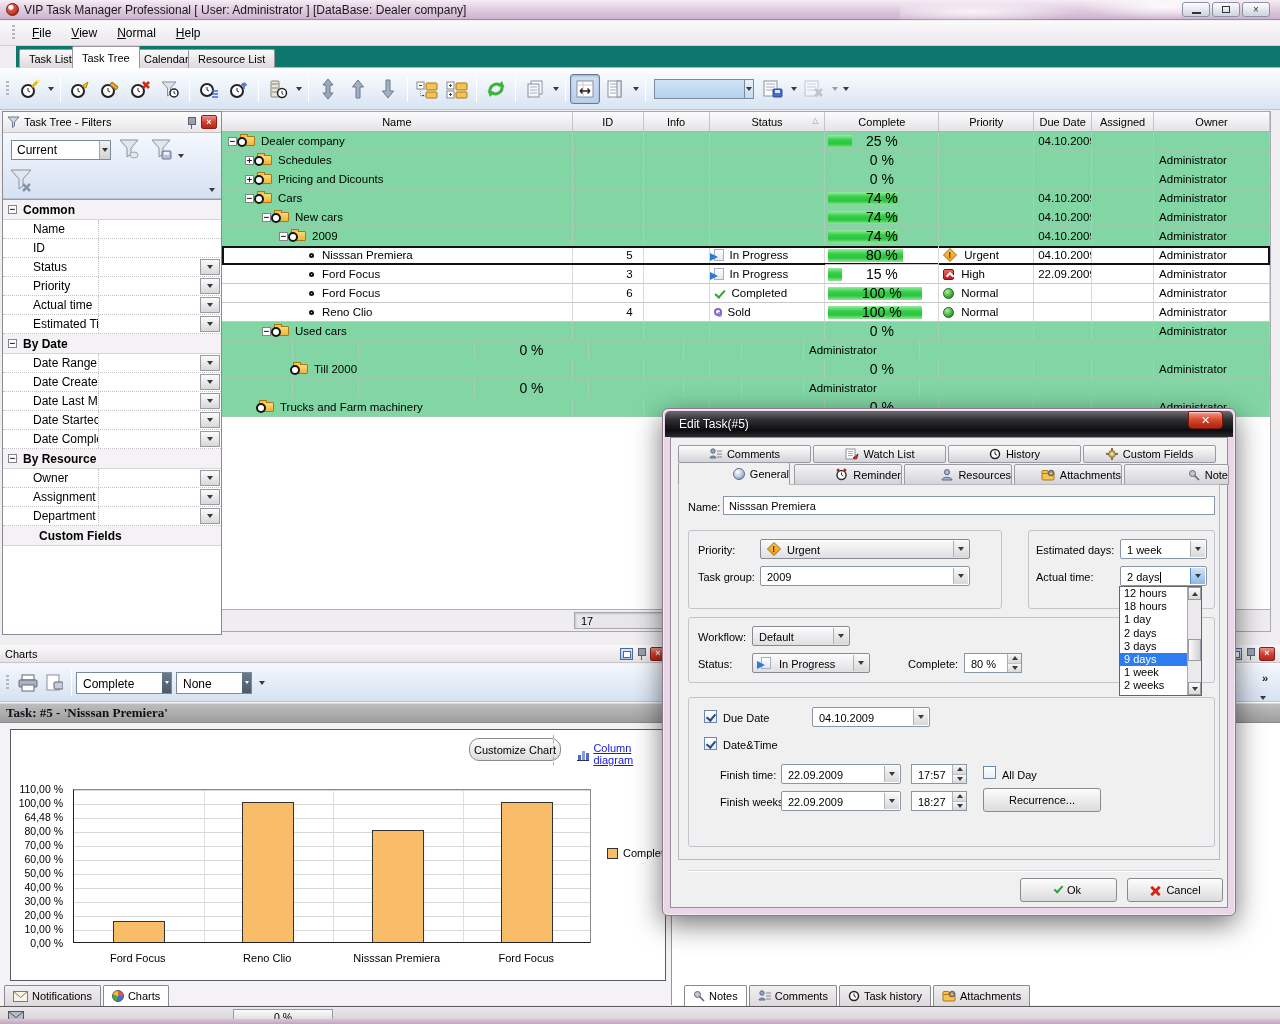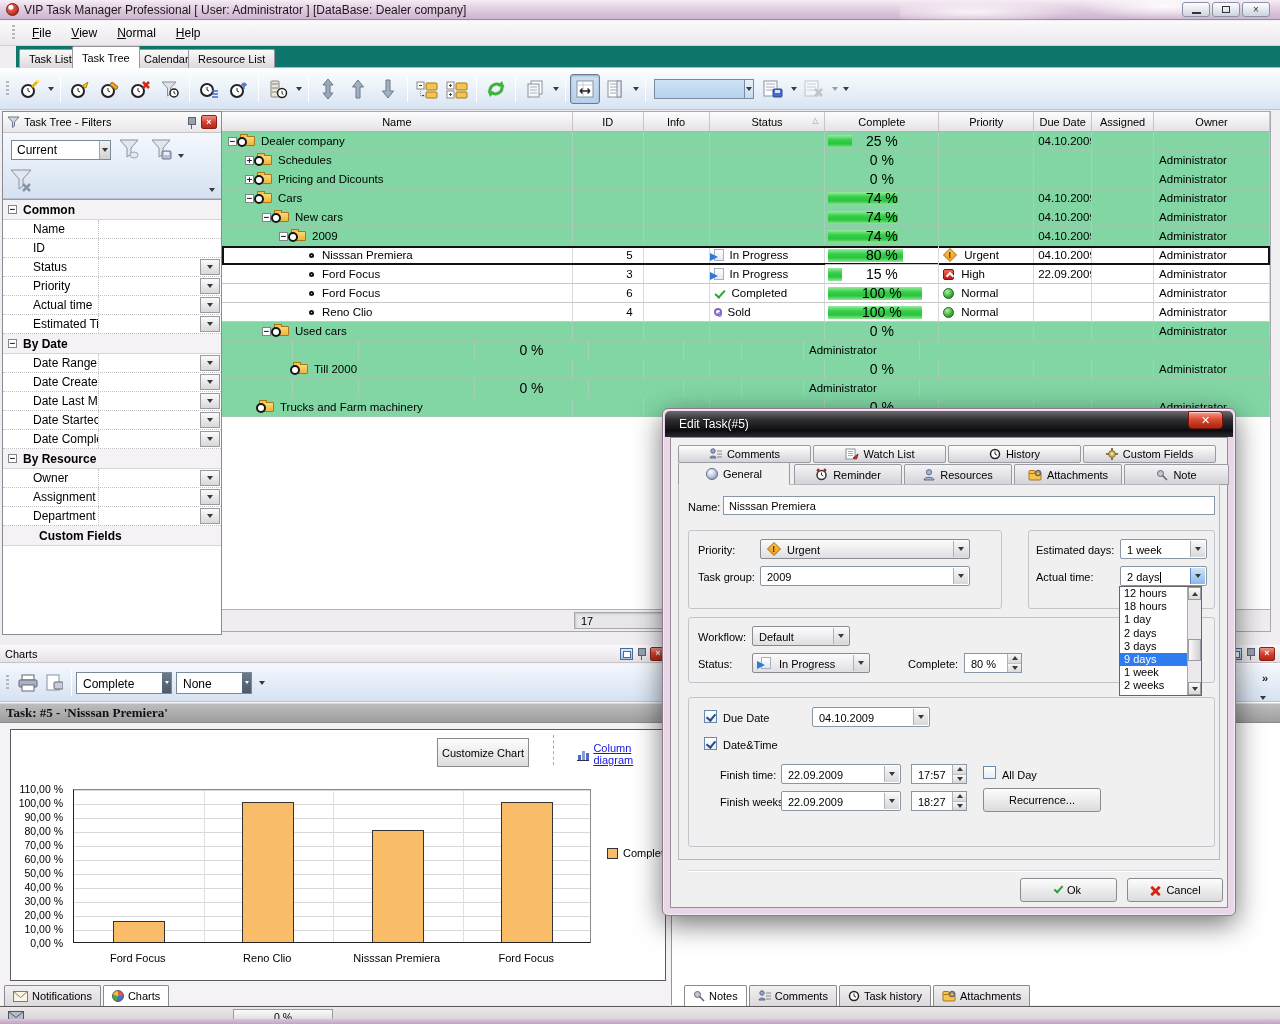--- a/index.html
+++ b/index.html
@@ -125,21 +125,21 @@
   .miniblue::after{content:"";position:absolute;left:2px;top:2px;width:6px;height:5px;border:1px solid #4a6a9a;background:#fff;}
   .charts-panel{position:absolute;left:0;top:645px;width:672px;height:360px;background:#f4f2f4;border-right:1px solid #9a969a;}
   .cptoolbar{position:absolute;left:0;top:19px;right:0;height:38px;background:linear-gradient(180deg,#f4f8fd,#d6e2f2);border-bottom:1px solid #b8c4d4;display:flex;align-items:center;padding:0 6px;}
   .ccombo{height:22px;border:1px solid #7a8a99;background:#fff;font-size:12px;padding:4px 4px 0 6px;position:relative;margin-right:4px;}
   .ccombo .cdd{position:absolute;right:0;top:0;bottom:0;width:9px;background:linear-gradient(180deg,#6a7a8a,#4a5a6a);display:flex;align-items:center;justify-content:center;}
   .ccombo .cdd i{width:0;height:0;border-left:2.5px solid transparent;border-right:2.5px solid transparent;border-top:3px solid #fff;}
   .graybar{position:absolute;left:0;right:0;top:58px;height:20px;background:linear-gradient(180deg,#bdbdbd,#9e9e9e);
     border-top:1px solid #d8d8d8;border-bottom:1px solid #8a8a8a;display:flex;align-items:center;padding-left:6px;
     font-family:"Liberation Serif","DejaVu Serif",serif;font-weight:bold;font-size:13px;color:#101018;}
   .chartbox{position:absolute;left:10px;top:84px;width:656px;height:252px;background:#fff;border:1px solid #5a5a62;}
-  .custbtn{position:absolute;left:426px;top:8px;width:92px;height:29px;border:1px solid #8a8a92;border-radius:0;
+  .custbtn{position:absolute;left:458px;top:8px;width:92px;height:23px;border:1px solid #8a8a92;border-radius:10px;
     background:linear-gradient(180deg,#fdfdfd,#dcdcdc);display:flex;align-items:center;justify-content:center;font-size:11px;}
   .dashsep{position:absolute;left:542px;top:5px;height:30px;border-left:1px dashed #aaa;}
   .collink{position:absolute;left:566px;top:12px;color:#1616e0;text-decoration:underline;font-size:11px;display:flex;align-items:center;gap:4px;}
   .plot{position:absolute;left:62px;top:59px;width:518px;height:154px;border:1px solid #8a8a8a;border-left:1px solid #222;border-bottom:1px solid #222;
     background:repeating-linear-gradient(180deg,#d8d8d8 0 1px,transparent 1px 14px);}
   .vgrid{position:absolute;top:0;bottom:0;width:1px;background:#e0e0e0;}
   .ytick{position:absolute;right:602px;width:56px;text-align:right;font-size:10.5px;}
   .bar{position:absolute;bottom:0;width:52px;background:#f9bd69;border:1px solid #333;border-bottom:none;}
   .xlabel{position:absolute;top:222px;width:130px;text-align:center;font-size:11px;}
   .legend{position:absolute;left:596px;top:117px;display:flex;align-items:center;gap:5px;font-size:11px;}
@@ -169,21 +169,21 @@
   .dtitle{position:absolute;left:2px;right:2px;top:2px;height:26px;border-radius:5px 5px 0 0;
     background:linear-gradient(180deg,#6c6c70 0%,#2e2e32 35%,#0e0e12 75%,#2a2a2e 100%);
     display:flex;align-items:center;padding:0 14px;color:#fff;font-size:12px;text-shadow:0 1px 2px #000;}
   .dclose{position:absolute;right:12px;top:2px;width:35px;height:18px;border:1px solid #7a1408;border-radius:0 4px 4px 4px;
     background:linear-gradient(180deg,#f2a090 0%,#dd4b32 45%,#b02a14 90%);color:#fff;font-weight:bold;font-size:11px;
     display:flex;align-items:center;justify-content:center;box-shadow:inset 0 1px 1px rgba(255,255,255,.6);}
   .dclient{position:absolute;left:7px;right:7px;top:28px;bottom:7px;background:#f0f0f0;border:1px solid #9a8a9a;}
   .dtab-top{position:absolute;top:7px;height:18px;border:1px solid #9a9aa2;border-radius:2px;
     background:linear-gradient(180deg,#fdfdfd,#d4d4d8);display:flex;align-items:center;justify-content:center;gap:5px;font-size:11px;}
   .dtab{position:absolute;top:26px;height:21px;border:1px solid #9a9aa2;border-radius:2px 2px 0 0;
-    background:linear-gradient(180deg,#f4f4f6,#d4d4d8);display:flex;align-items:center;justify-content:center;gap:5px;font-size:11px;}
+    background:linear-gradient(180deg,#f4f4f6,#d4d4d8);display:flex;align-items:center;justify-content:flex-end;gap:5px;font-size:11px;}
   .dtab.active{background:#f0f0f0;border-bottom:1px solid #f0f0f0;height:23px;top:24px;z-index:5;}
   .dpage{position:absolute;left:7px;right:7px;top:46px;height:376px;border:1px solid #b8b8c0;background:#f0f0f0;}
   .dlabel{position:absolute;font-size:11px;white-space:nowrap;}
   .dinput{position:absolute;height:19px;border:1px solid #8a96a4;background:#fff;font-size:11px;padding:3px 4px 0 5px;font-family:"Liberation Sans","DejaVu Sans",sans-serif;}
   .gbox{position:absolute;border:1px solid #c4c4cc;border-radius:3px;}
   .dcombo{position:absolute;height:20px;border:1px solid #8a96a4;border-radius:2px;background:#fff;font-size:11px;padding:4px 18px 0 6px;white-space:nowrap;overflow:hidden;}
   .dcombo.btnstyle{background:linear-gradient(180deg,#fcfcfc,#dfdfe3);border-color:#8a8a92;}
   .dcombo .dd{position:absolute;right:1px;top:1px;bottom:1px;width:15px;border-left:1px solid #b0b0b8;
     background:linear-gradient(180deg,#f8f8f8,#d8d8dc);display:flex;align-items:center;justify-content:center;}
   .dcombo .dd.blue{background:linear-gradient(180deg,#cfe4fa,#8cb8e8);border-left:1px solid #5a8ac5;}
@@ -931,21 +931,21 @@
           <div class="vgrid" style="left: 259px;"></div>
           <div class="vgrid" style="left: 388.5px;"></div>
           <div class="bar" style="left: 38.75px; height: 21px;"></div>
           <div class="bar" style="left: 168.25px; height: 140px;"></div>
           <div class="bar" style="left: 297.75px; height: 112px;"></div>
           <div class="bar" style="left: 427.25px; height: 140px;"></div>
         </div>
       <div id="chart-yticks">
           <div class="ytick" style="top: 53px;">110,00 %</div>
           <div class="ytick" style="top: 67px;">100,00 %</div>
-          <div class="ytick" style="top: 81px;">90,00 %</div>
+          <div class="ytick" style="top: 81px;">64,48 %</div>
           <div class="ytick" style="top: 95px;">80,00 %</div>
           <div class="ytick" style="top: 109px;">70,00 %</div>
           <div class="ytick" style="top: 123px;">60,00 %</div>
           <div class="ytick" style="top: 137px;">50,00 %</div>
           <div class="ytick" style="top: 151px;">40,00 %</div>
           <div class="ytick" style="top: 165px;">30,00 %</div>
           <div class="ytick" style="top: 179px;">20,00 %</div>
           <div class="ytick" style="top: 193px;">10,00 %</div>
           <div class="ytick" style="top: 207px;">0,00 %</div>
         </div>

